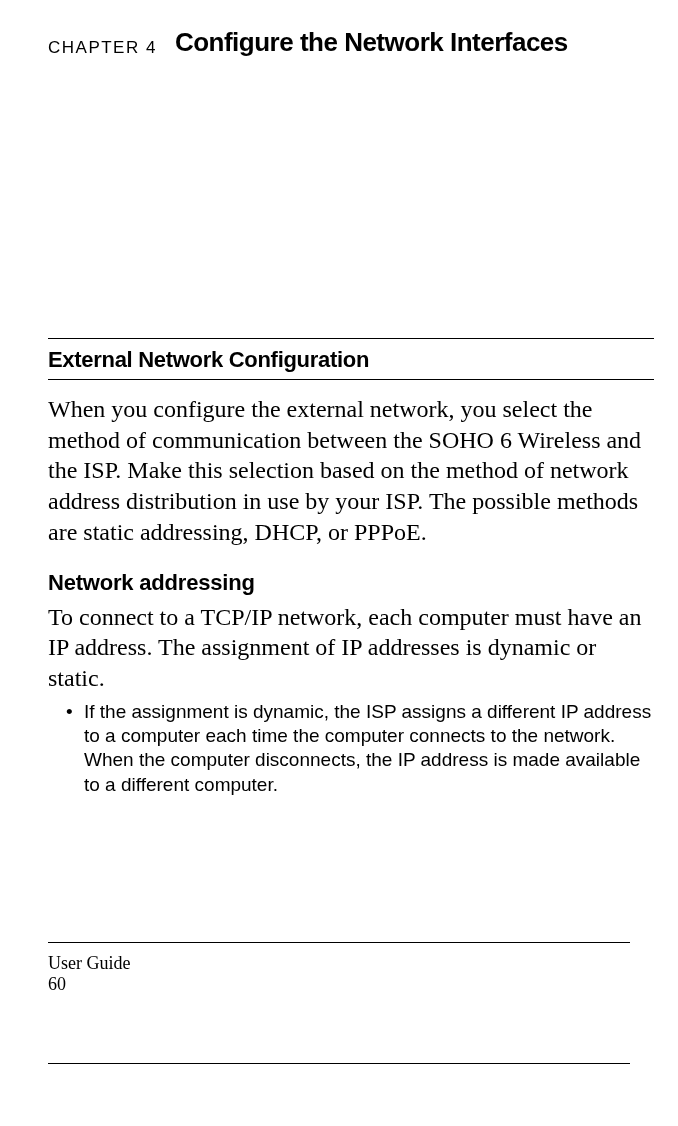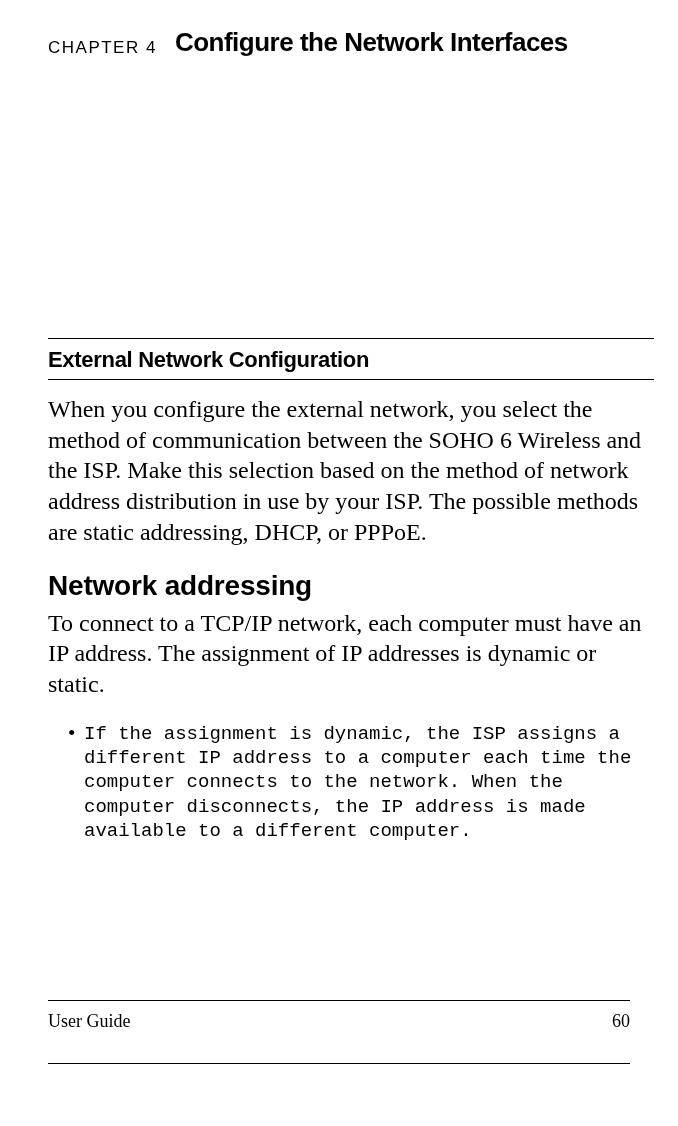--- a/index.html
+++ b/index.html
@@ -57,31 +57,31 @@
       margin-bottom: 14px;
     }
     .body-text {
       font-family: 'Palatino Linotype', Palatino, 'Book Antiqua', Georgia, serif;
       font-size: 24px;
       line-height: 1.28;
       margin-bottom: 22px;
     }
     .subsection-heading {
       font-family: 'Helvetica Neue', Helvetica, Arial, sans-serif;
-      font-size: 28px;
+      font-size: 22px;
       font-weight: 700;
       letter-spacing: -0.2px;
       margin-bottom: 6px;
     }
     .bullet-list {
       list-style: none;
       padding-left: 36px;
     }
     .bullet-item {
-      font-family: Liberation Mono, monospace;
+      font-family: Liberation Sans, sans-serif;
       font-size: 19px;
       line-height: 1.28;
       position: relative;
     }
     .bullet-item::before {
       content: "•";
       position: absolute;
       left: -18px;
       font-size: 19px;
     }
@@ -94,21 +94,22 @@
     .footer-rule-top {
       border-top: 1px solid #000;
       margin-bottom: 10px;
     }
     .footer-row {
       display: flex;
       justify-content: space-between;
       align-items: baseline;
       font-family: 'Palatino Linotype', Palatino, 'Book Antiqua', Georgia, serif;
       font-size: 18px;
-      margin-bottom: 31px;
+      margin-bottom: 68px;
+      flex-direction: column;
     }
     .footer-rule-bottom {
       border-top: 1px solid #000;
     }
   </style>
 </head>
 <body>
 
 <div class="page">
 
@@ -118,21 +119,21 @@
   </div>
 
   <div class="section-rule-top"></div>
   <h2 class="section-heading">External Network Configuration</h2>
   <div class="section-rule-bottom"></div>
 
   <p class="body-text">When you configure the external network, you select the method of communication between the SOHO 6 Wireless and the ISP. Make this selection based on the method of network address distribution in use by your ISP. The possible methods are static addressing, DHCP, or PPPoE.</p>
 
   <h3 class="subsection-heading">Network addressing</h3>
 
-  <p class="body-text" style="margin-bottom:22px;">To connect to a TCP/IP network, each computer must have an IP address. The assignment of IP addresses is dynamic or static.</p>
+  <p class="body-text" style="margin-bottom:6px;">To connect to a TCP/IP network, each computer must have an IP address. The assignment of IP addresses is dynamic or static.</p>
 
   <ul class="bullet-list">
     <li class="bullet-item">If the assignment is dynamic, the ISP assigns a different IP address to a computer each time the computer connects to the network. When the computer disconnects, the IP address is made available to a different computer.</li>
   </ul>
 
   <div class="footer">
     <div class="footer-rule-top"></div>
     <div class="footer-row">
       <span>User Guide</span>
       <span>60</span>

